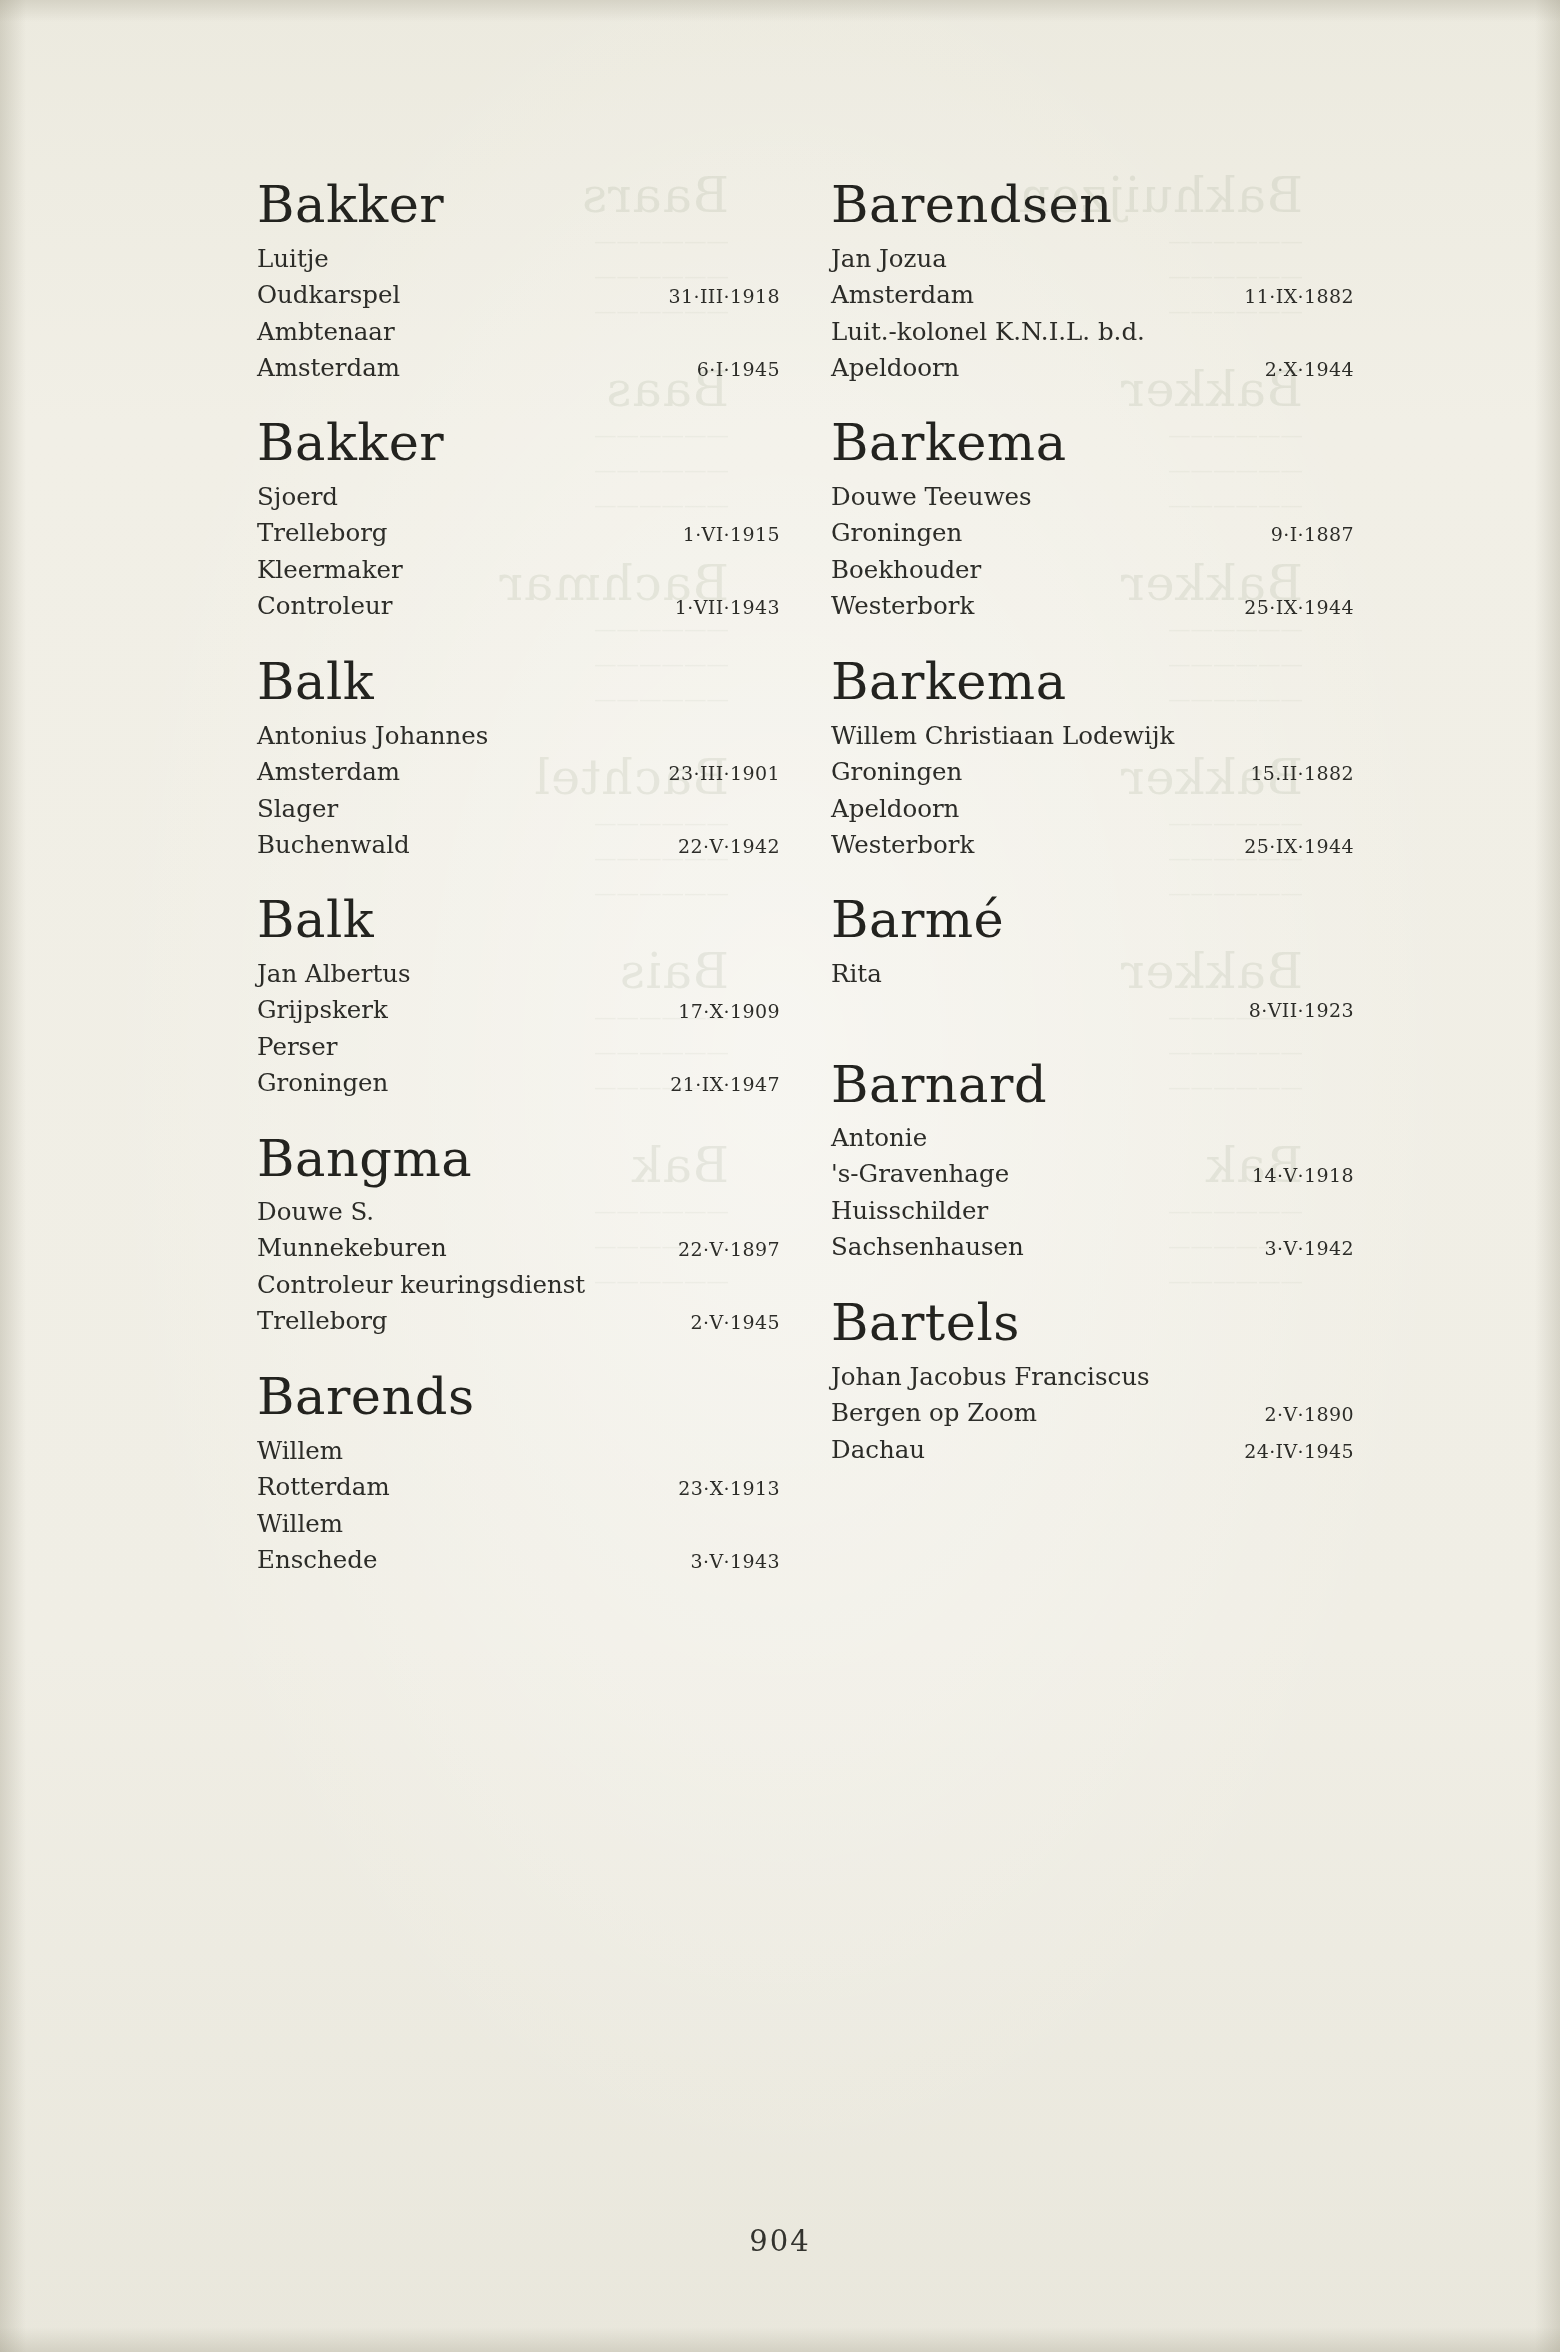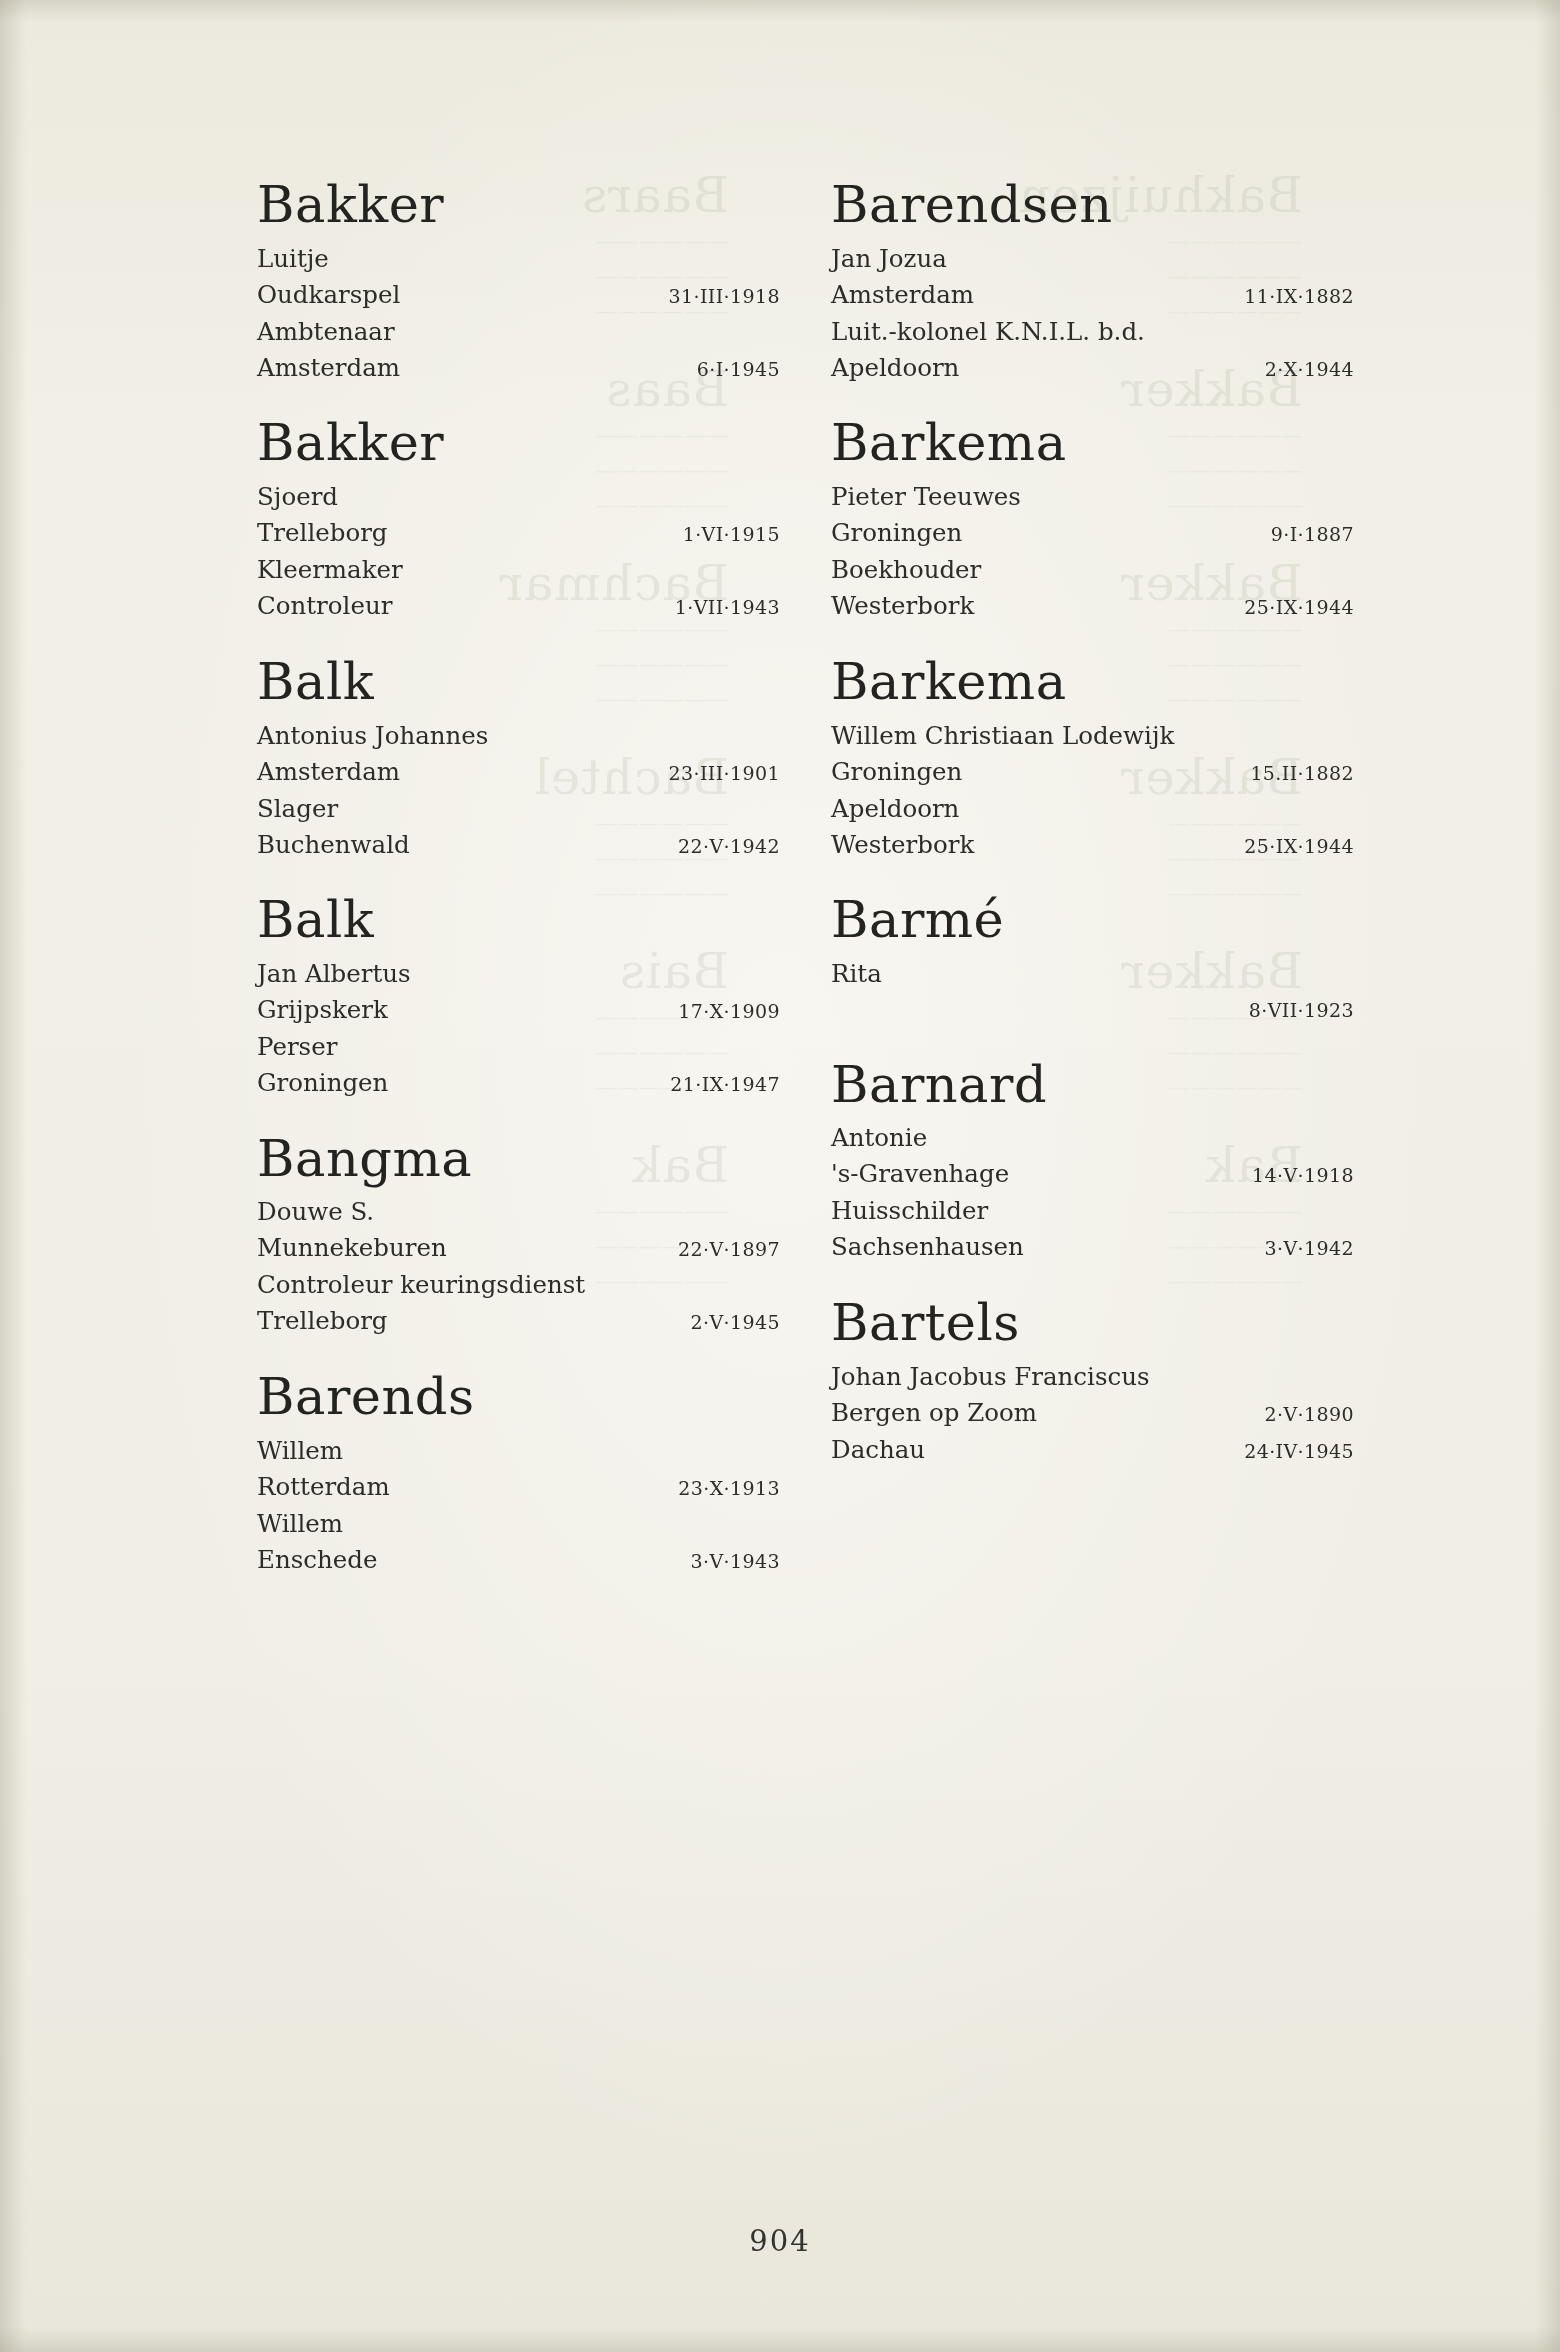--- a/index.html
+++ b/index.html
@@ -344,21 +344,21 @@
             <span class="date"></span>
           </div>
           <div class="row">
             <span class="txt">Apeldoorn</span>
             <span class="date">2·X·1944</span>
           </div>
         </div>
         <div class="entry">
           <div class="surname">Barkema</div>
           <div class="row">
-            <span class="txt">Pieter Teeuwes</span>
+            <span class="txt">Douwe Teeuwes</span>
             <span class="date"></span>
           </div>
           <div class="row">
             <span class="txt">Groningen</span>
             <span class="date">9·I·1887</span>
           </div>
           <div class="row">
             <span class="txt">Boekhouder</span>
             <span class="date"></span>
           </div>

